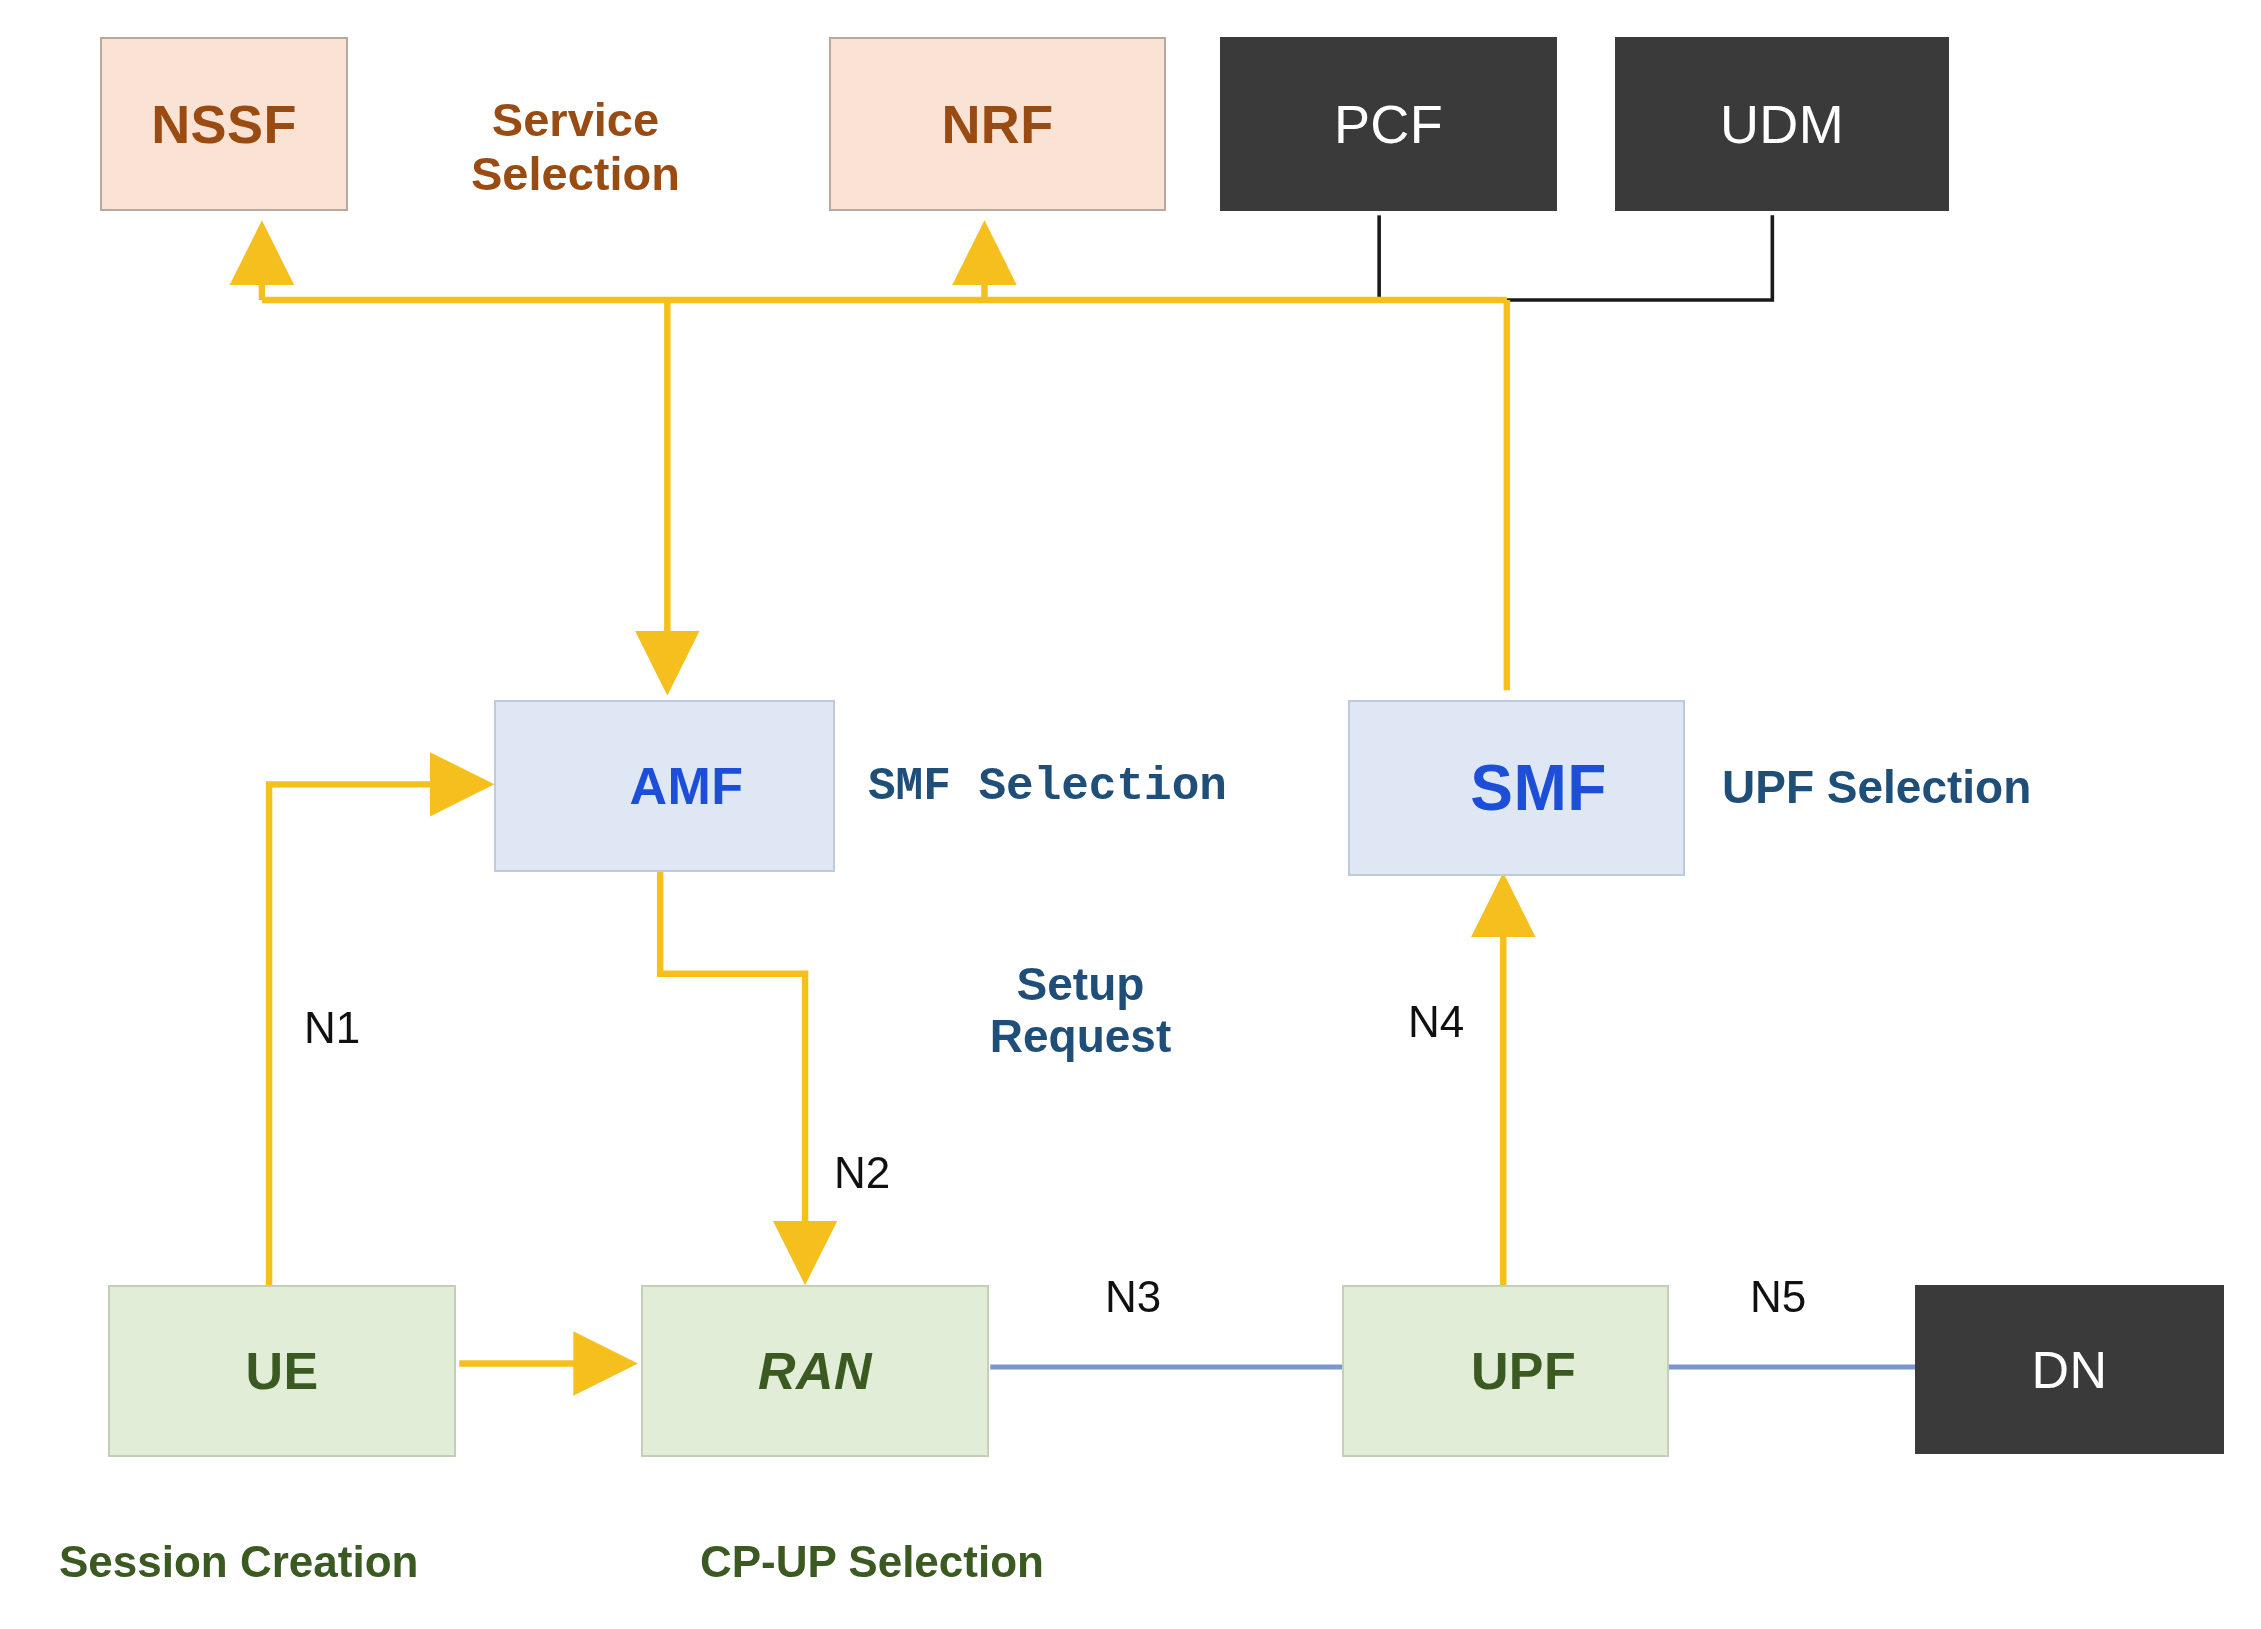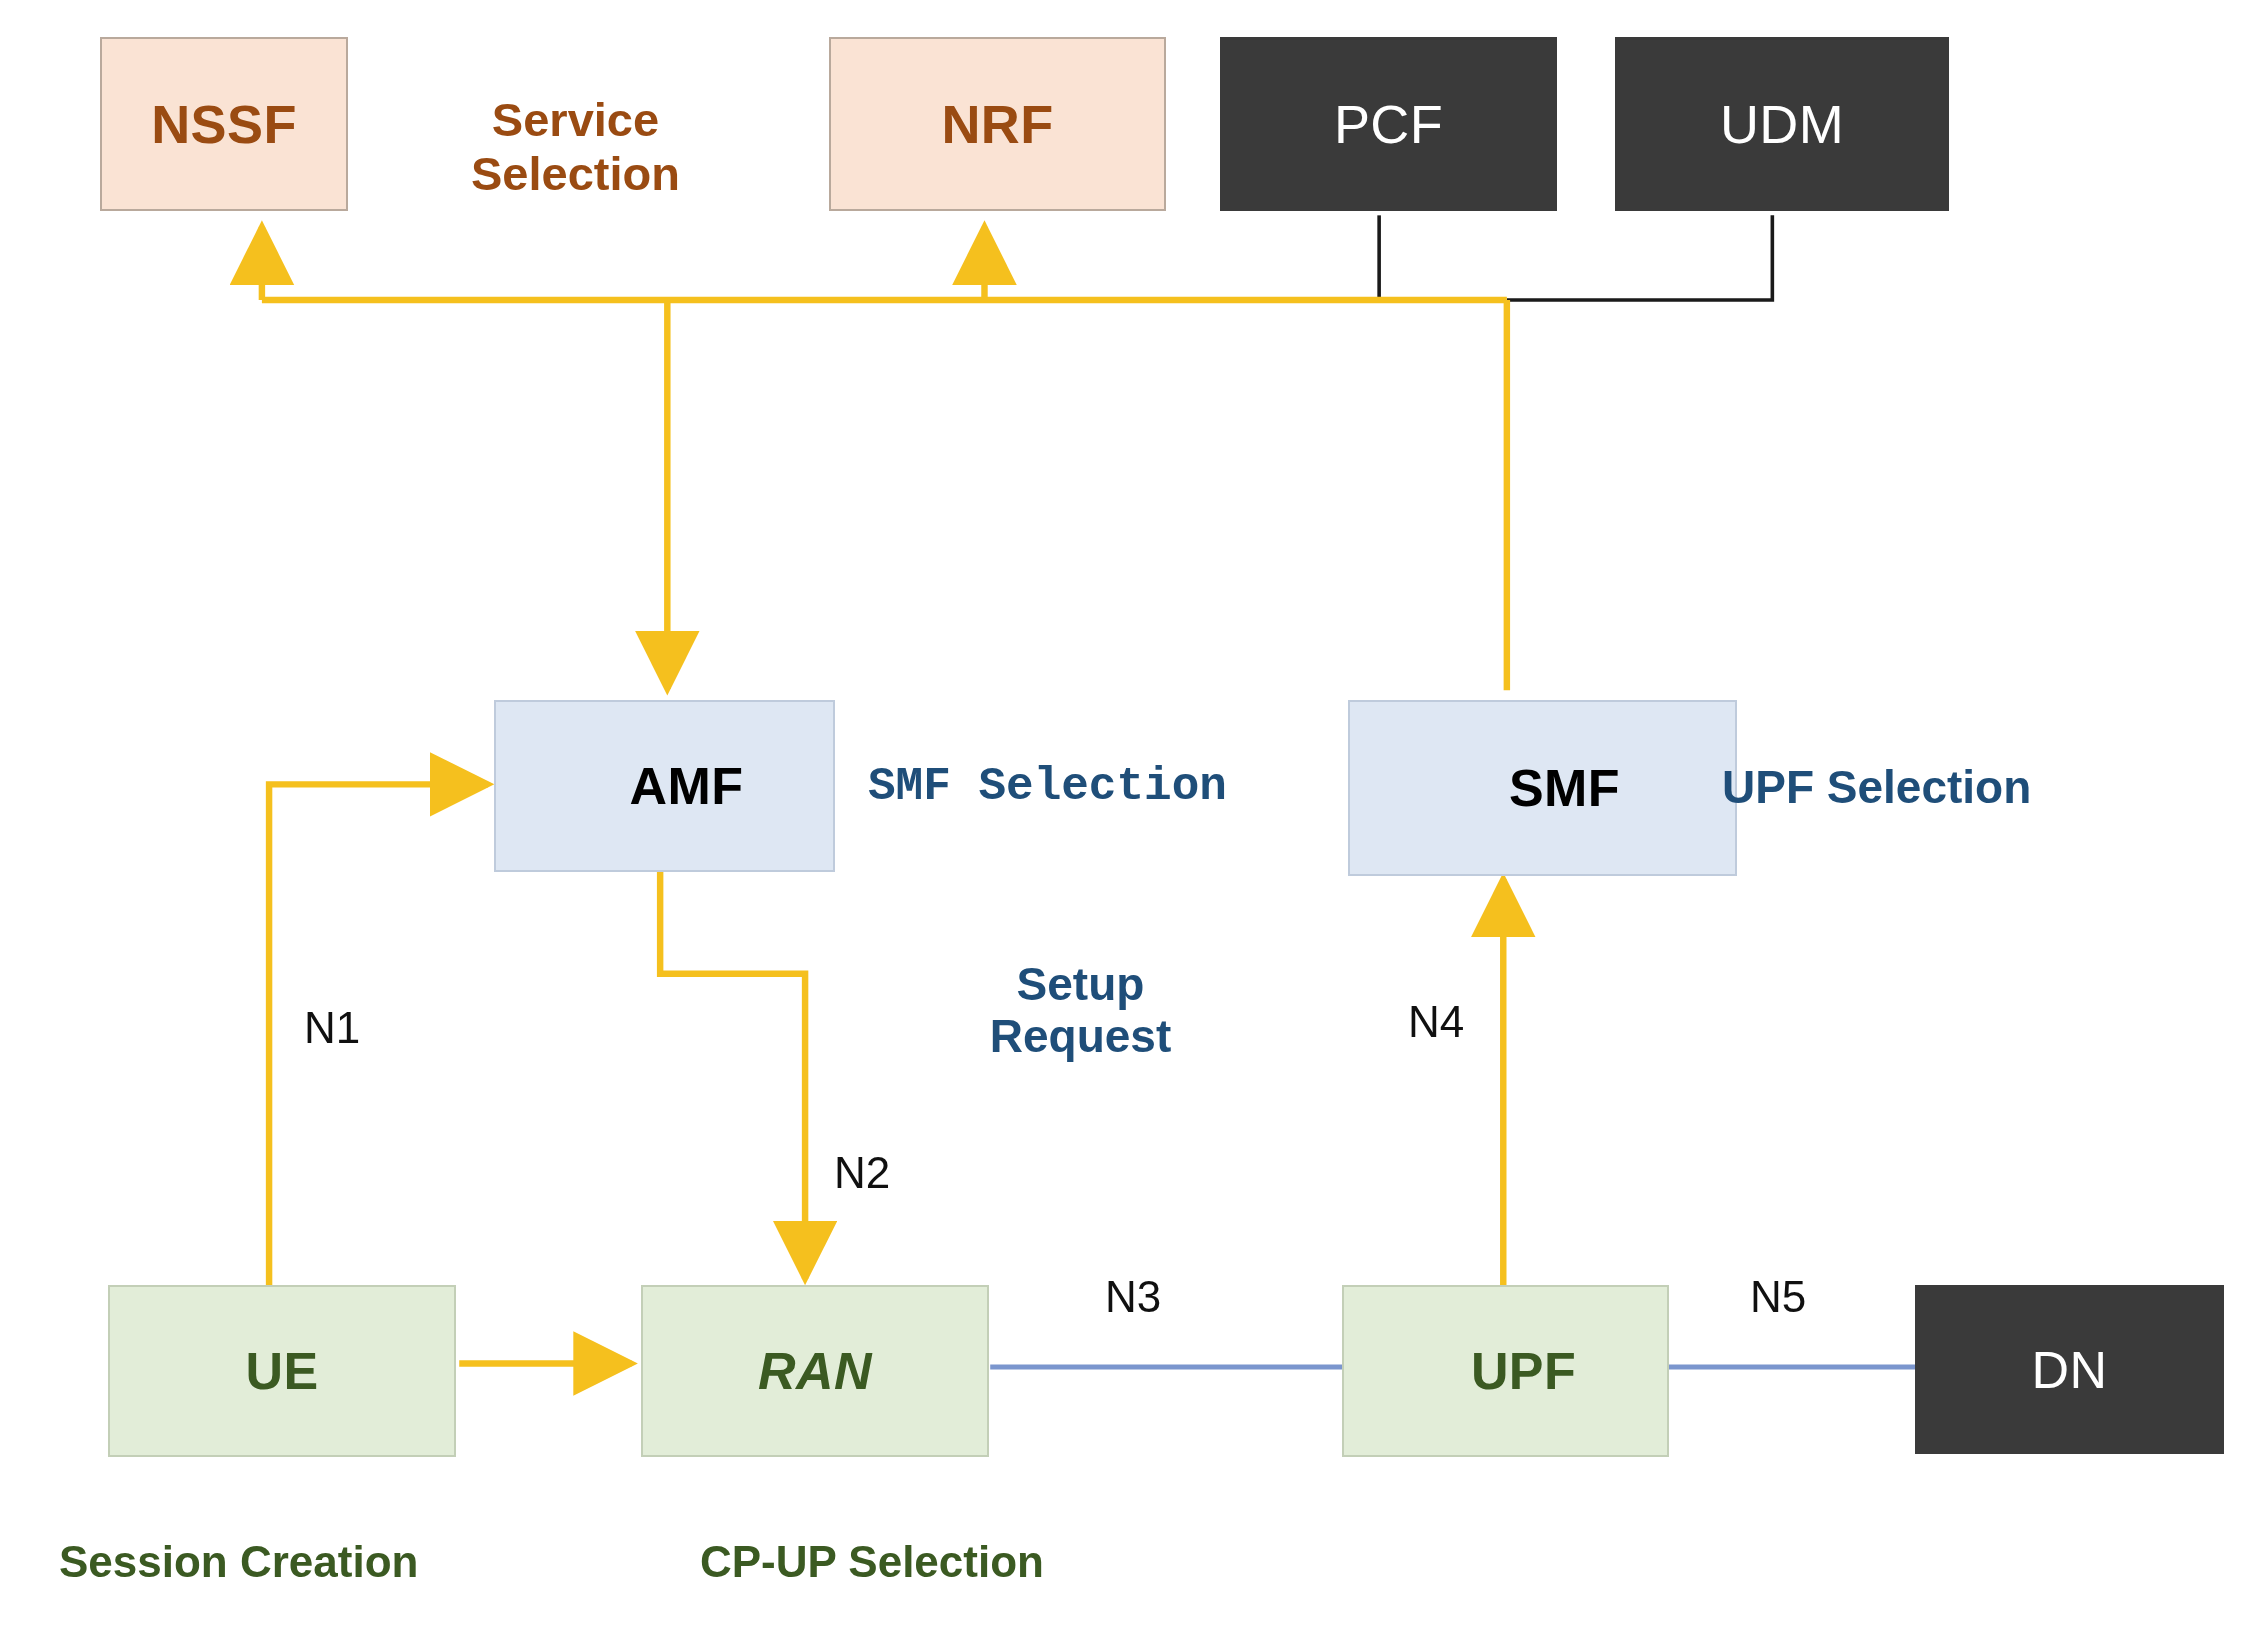--- a/index.html
+++ b/index.html
@@ -40,21 +40,21 @@
   .node-dark {
     background: #3A3A3A;
     border: 2.2px solid #3A3A3A;
     color: #FFFFFF;
     font-weight: normal;
     text-align: center;
   }
   .node-blue {
     background: #DEE7F3;
     border: 2.2px solid #BFCBDC;
-    color: #000000;
+    color: #1d4ed8;
     padding-left: 44px;
   }
   .node-green {
     background: #E2EDD8;
     border: 2.2px solid #C3CFB7;
     color: #3B5A22;
   }
   .annot {
     position: absolute;
     font-weight: bold;
@@ -121,21 +121,21 @@
   </div>
 
   <div class="node node-dark" style="left:1615px; top:37px; width:334px; height:174px; font-size:54px;">
     <span>UDM</span>
   </div>
 
   <div class="node node-blue" style="left:494px; top:700px; width:341px; height:172px; font-size:52px;">
     <span>AMF</span>
   </div>
 
-  <div class="node node-blue" style="left:1348px; top:700px; width:389px; height:176px; font-size:52px;">
+  <div class="node node-blue" style="left:1348px; top:700px; width:337px; height:176px; font-size:64px;">
     <span>SMF</span>
   </div>
 
   <div class="node node-green" style="left:108px; top:1285px; width:348px; height:172px; font-size:52px;">
     <span>UE</span>
   </div>
 
   <div class="node node-green" style="left:641px; top:1285px; width:348px; height:172px; font-size:52px;font-style:italic;">
     <span>RAN</span>
   </div>

